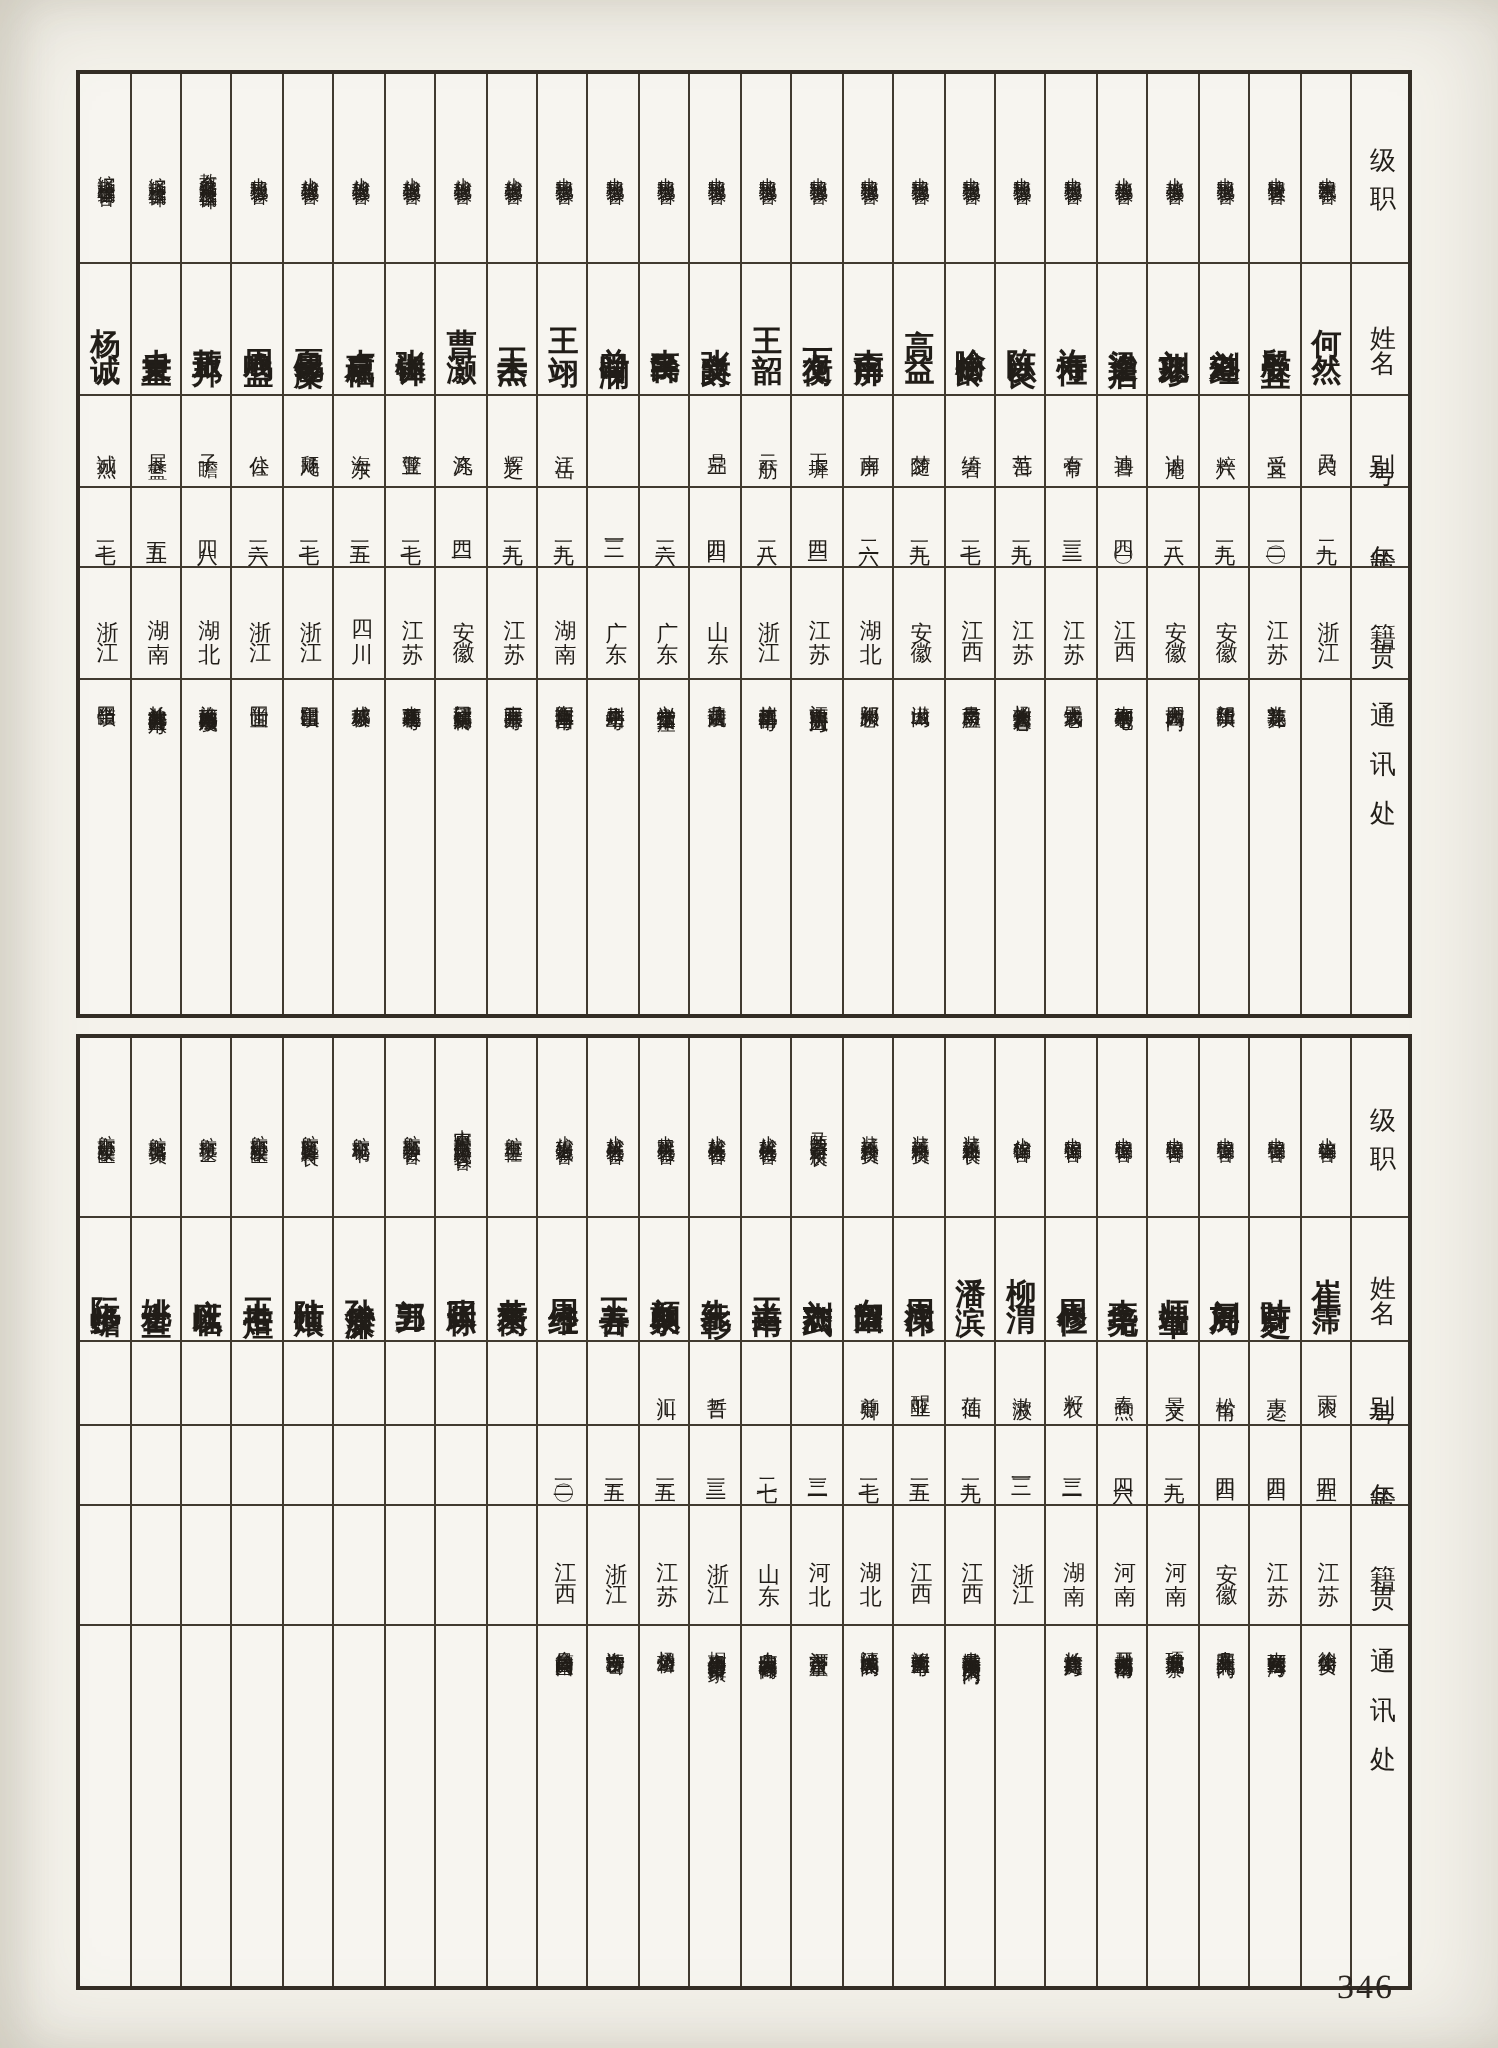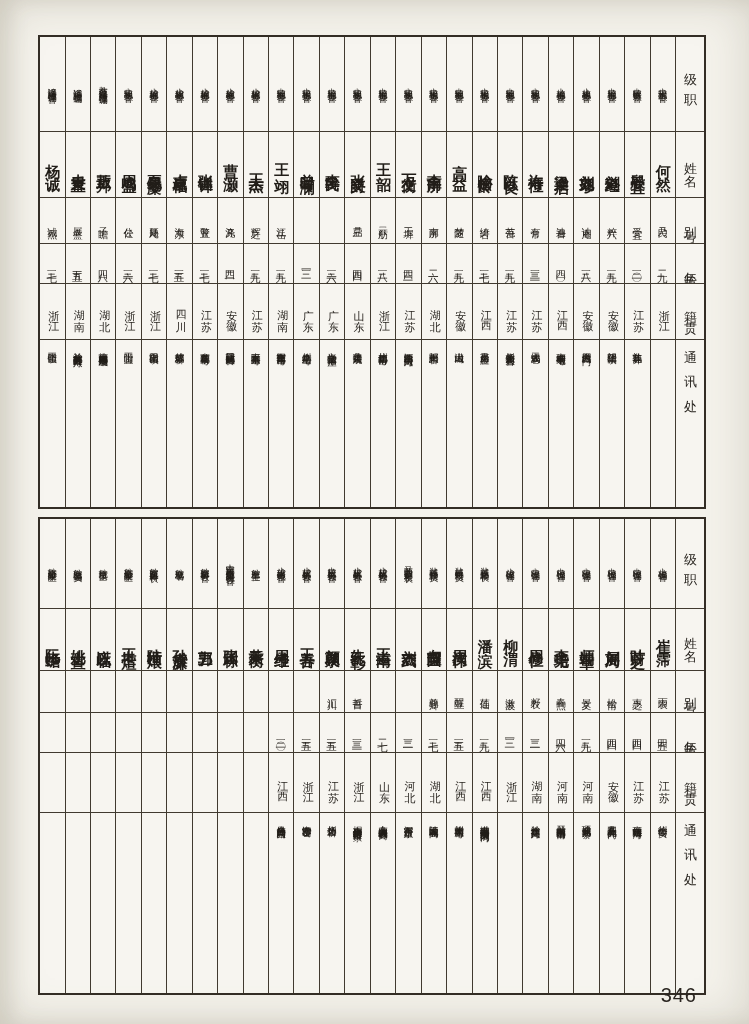--- a/index.html
+++ b/index.html
@@ -40,21 +40,21 @@
   .c-addr{font-size:9.5px;line-height:12px;letter-spacing:.5px;justify-content:flex-start;padding-top:5px}
   .header-col .cell{font-size:13px;font-weight:500;padding:0}
   .header-col .c-rank{letter-spacing:1.6em}
   .header-col .c-name{letter-spacing:.95em}
   .header-col .c-alias{letter-spacing:.35em}
   .header-col .c-age{letter-spacing:.15em}
   .header-col .c-origin{letter-spacing:.8em}
   .header-col .c-addr{letter-spacing:1.9em}
   .pagenum{
     position:absolute;right:52px;top:984px;
-    font-family:Liberation Sans, sans-serif;font-size:20px;letter-spacing:1px;color:#2a2520;
+    font-family:Liberation Serif, serif;font-size:17px;letter-spacing:1px;color:#2a2520;
   }
 </style>
 </head>
 <body>
 
 <div class="page-shade"></div>
 
 <div class="rtable t1" id="table-top">
   <div class="col header-col">
     <div class="cell c-rank">级职</div>

